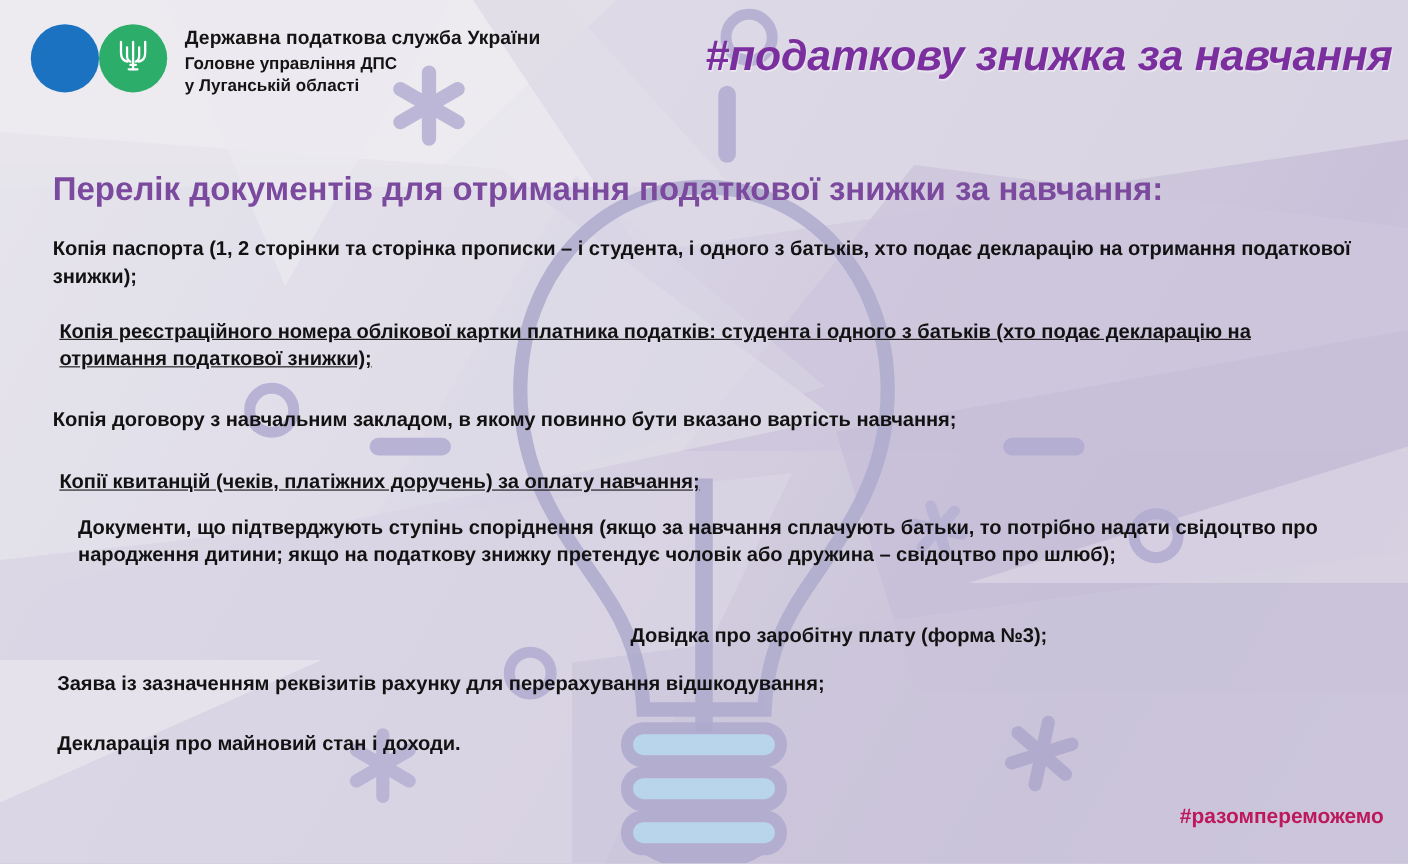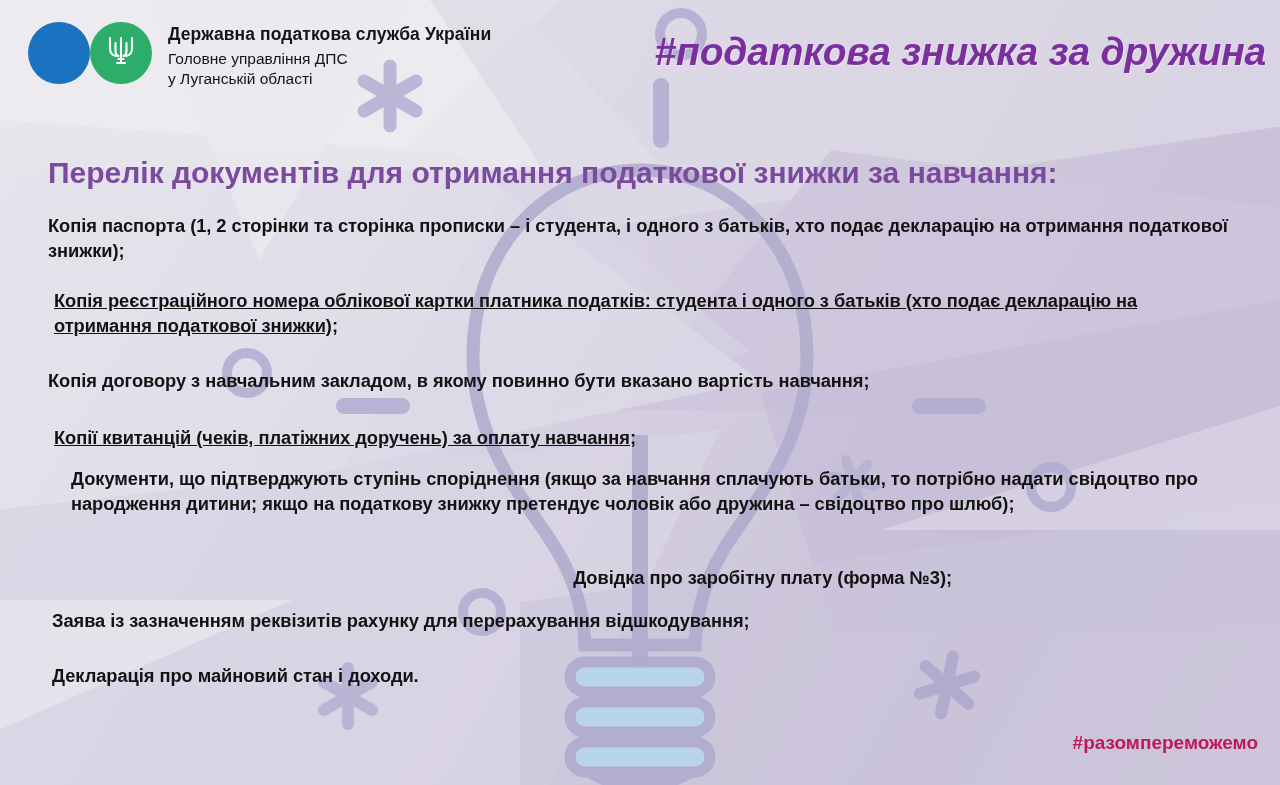--- a/index.html
+++ b/index.html
@@ -52,21 +52,21 @@
   .aster svg{display:block;}
 
   
   .header{position:absolute;left:0;top:0;width:100%;height:108px;}
   .logo{position:absolute;left:28px;top:22px;width:130px;height:62px;}
   .logo .c{position:absolute;top:0;width:62px;height:62px;border-radius:50%;}
   .logo .blue{left:0;background:#1a72c0;}
   .logo .green{left:62px;background:#2cad69;display:flex;align-items:center;justify-content:center;}
   .org{position:absolute;left:168px;top:24px;color:#141414;}
   .org .l1{font-size:17.5px;font-weight:700;letter-spacing:.1px;line-height:1.25;}
-  .org .l2{font-size:15.5px;font-weight:400;line-height:1.28;margin-top:3px;white-space:pre-line;}
+  .org .l2{font-size:15.5px;font-weight:700;line-height:1.28;margin-top:3px;white-space:pre-line;}
 
   .title{
     position:absolute;right:14px;top:30px;
     font-size:39px;font-weight:800;font-style:italic;
     color:#7b2f9e;letter-spacing:-.2px;white-space:nowrap;
     text-shadow:1px 1px 0 rgba(255,255,255,.35);
   }
 
   
   .headline{
@@ -204,21 +204,21 @@
             </g>
           </svg>
         </span>
       </div>
     </div>
     <div class="org">
       <div class="l1">Державна податкова служба України</div>
       <div class="l2">Головне управління ДПС
 у Луганській області</div>
     </div>
-    <div class="title">#податкова знижка за дружина</div>
+    <div class="title">#податкову знижка за навчання</div>
   </div>
 
   <div class="headline">Перелік документів для отримання податкової знижки за навчання:</div>
 
   <div class="list">
     <div class="item i1">Копія паспорта (1, 2 сторінки та сторінка прописки – і студента, і одного з батьків, хто подає декларацію на отримання податкової знижки);</div>
     <div class="item i2">Копія реєстраційного номера облікової картки платника податків: студента і одного з батьків (хто подає декларацію на отримання податкової знижки);</div>
     <div class="item i3">Копія договору з навчальним закладом, в якому повинно бути вказано вартість навчання;</div>
     <div class="item i4">Копії квитанцій (чеків, платіжних доручень) за оплату навчання;</div>
     <div class="item i5">Документи, що підтверджують ступінь споріднення (якщо за навчання сплачують батьки, то потрібно надати свідоцтво про народження дитини; якщо на податкову знижку претендує чоловік або дружина – свідоцтво про шлюб);</div>

